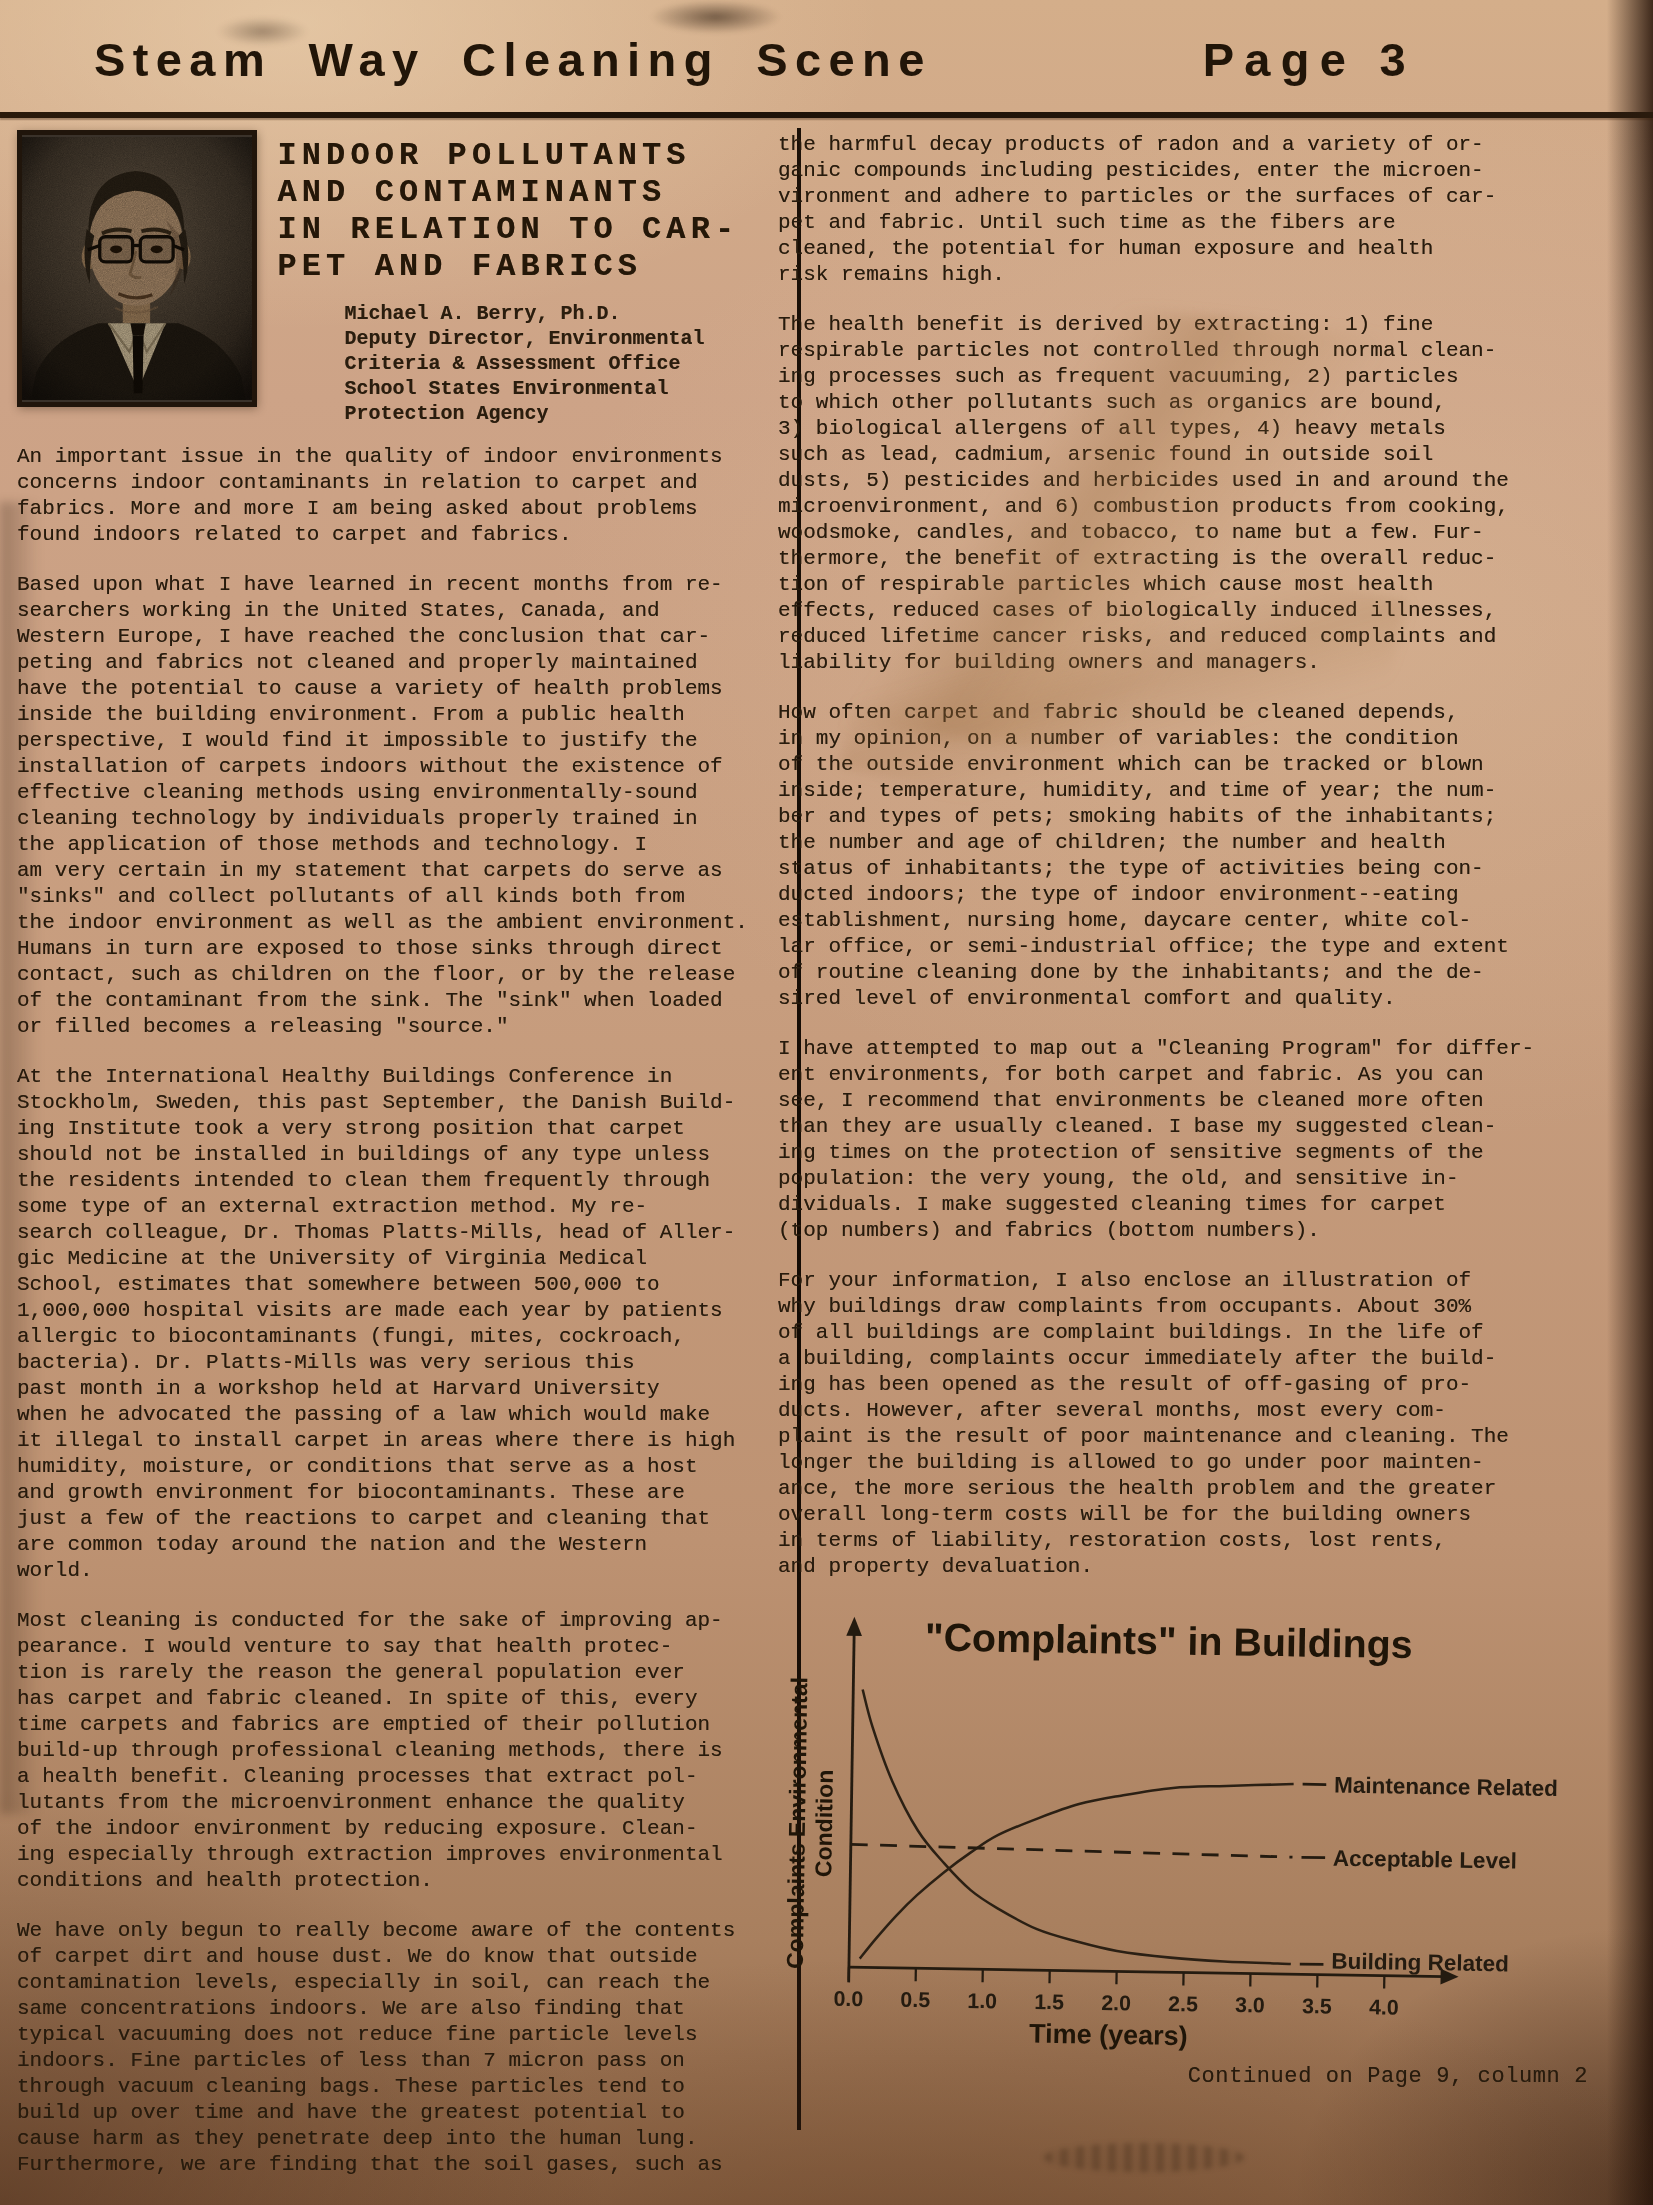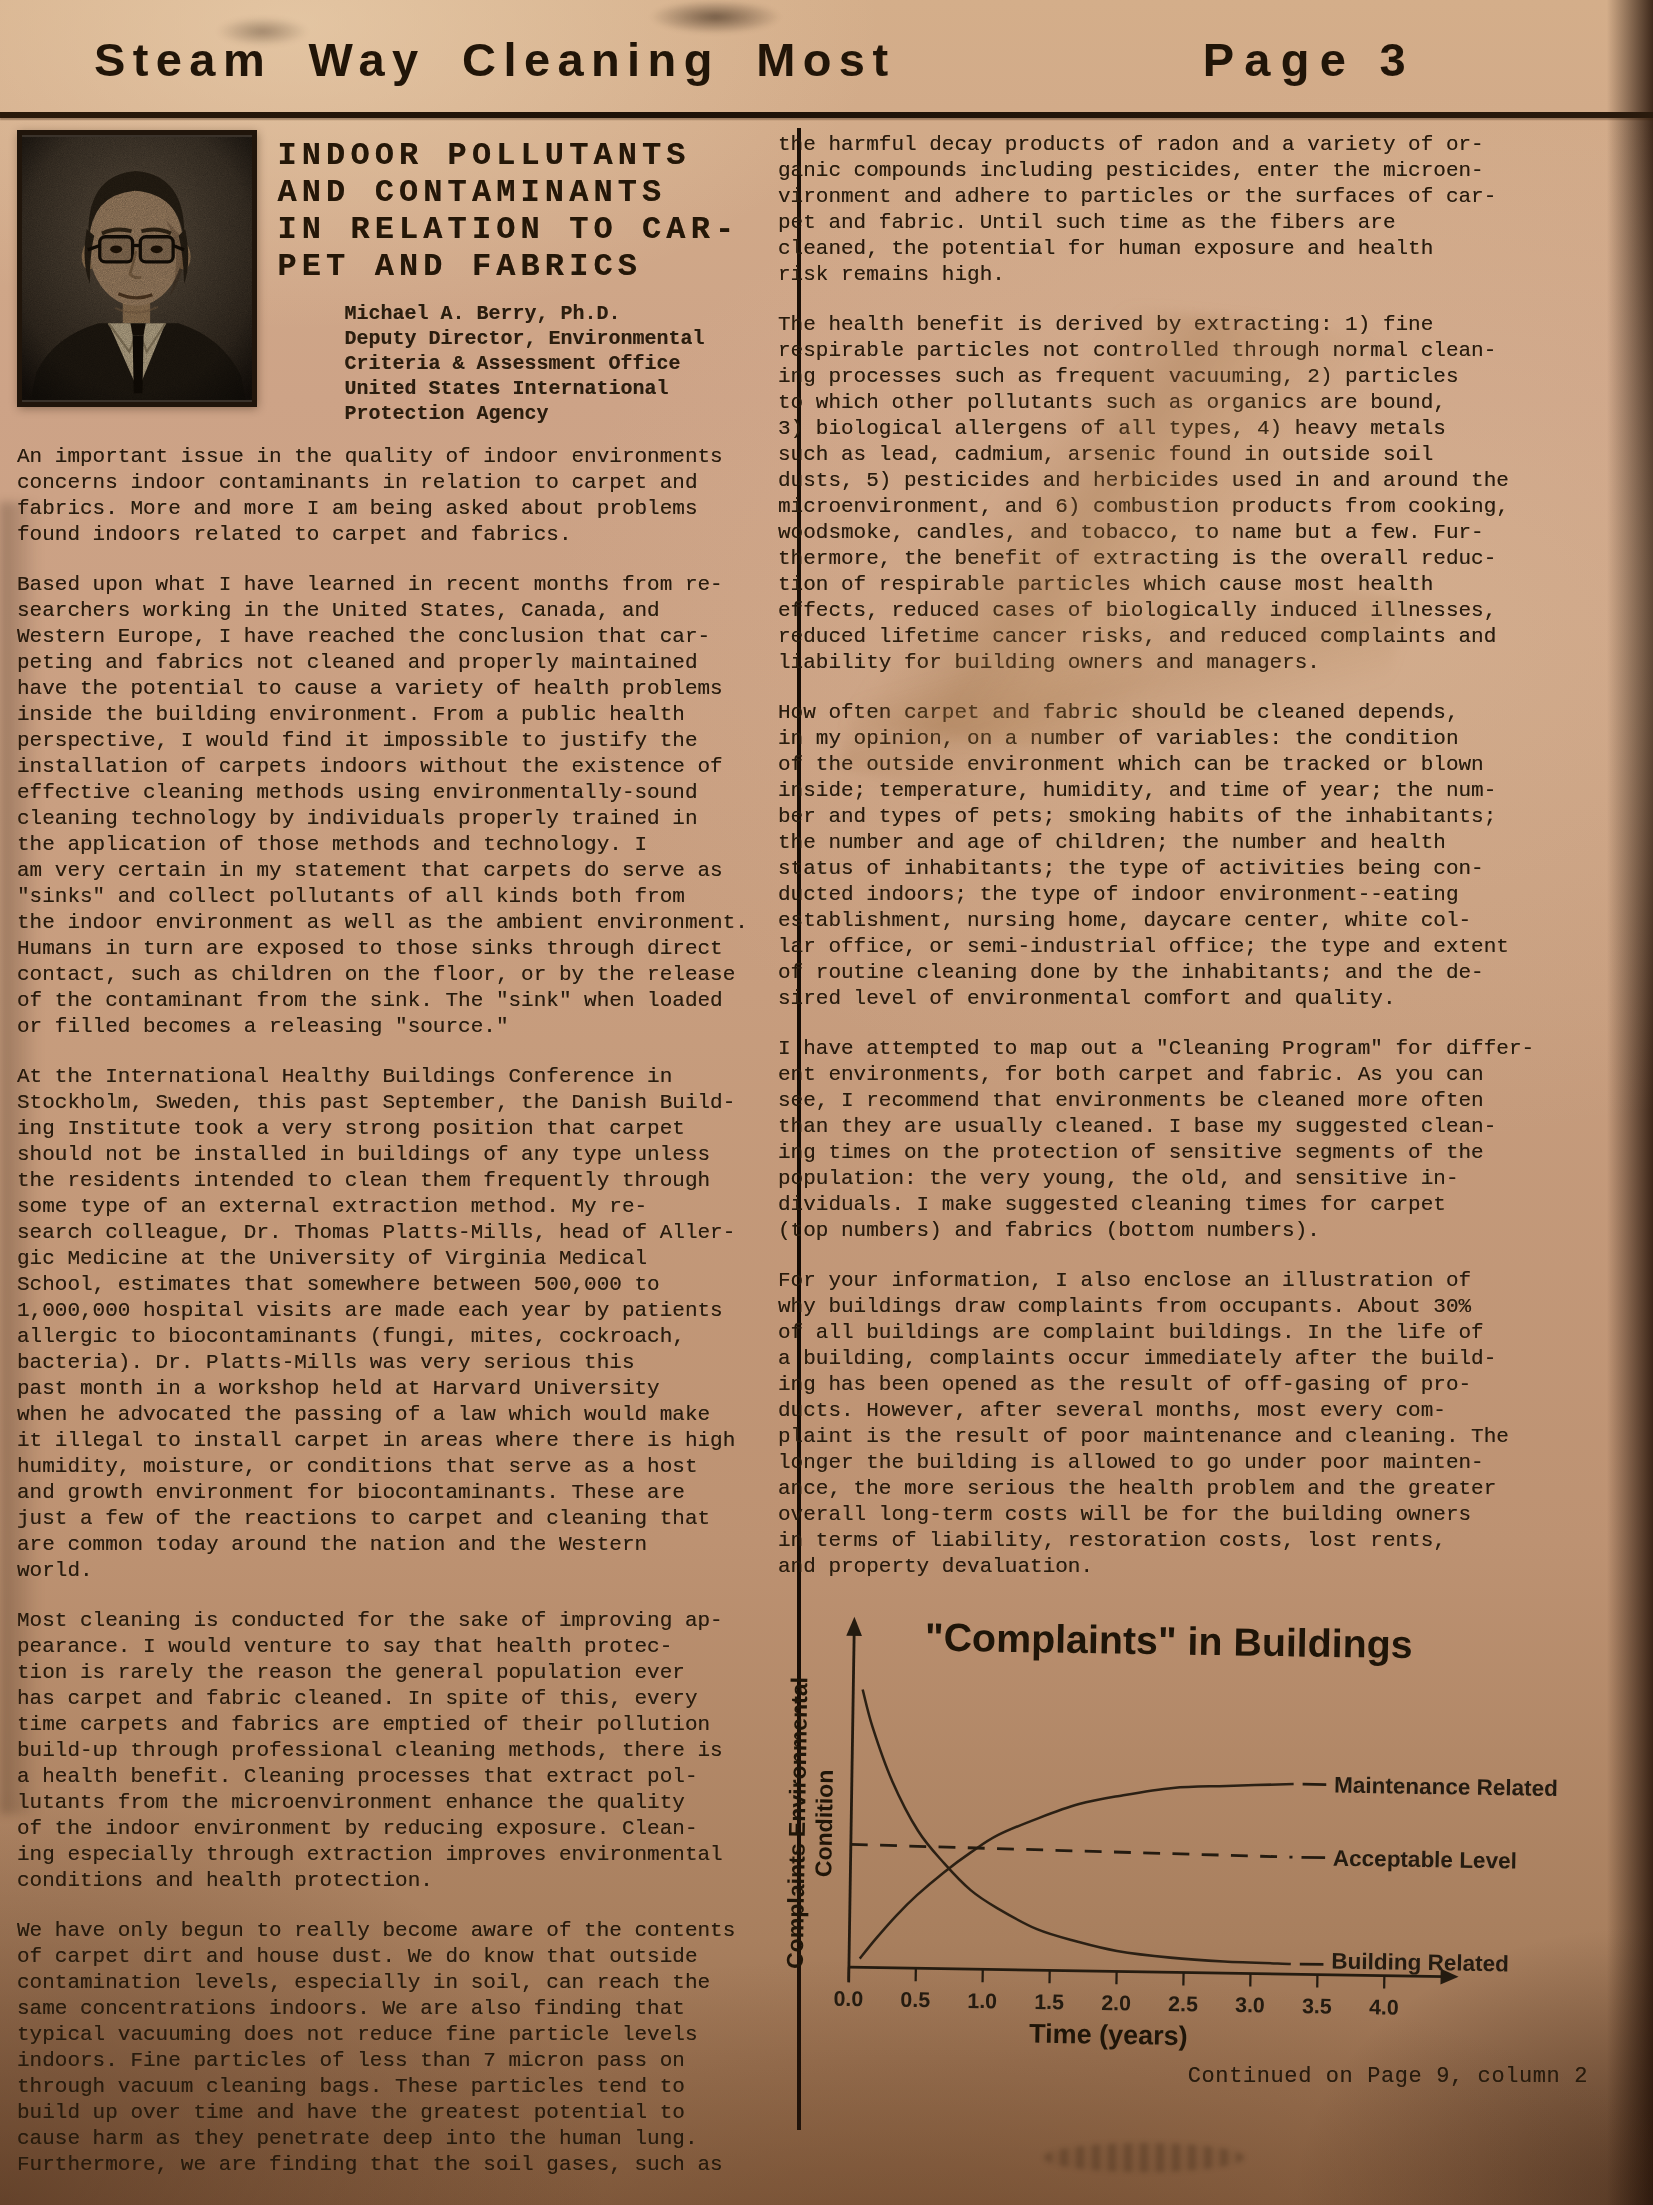--- a/index.html
+++ b/index.html
@@ -41,21 +41,21 @@
   .stain-d{left:1044px;top:2143px;width:200px;height:28.5px;background:repeating-linear-gradient(90deg, rgba(50,32,16,0.30) 0 8px, rgba(50,32,16,0.05) 8px 16px);filter:blur(2.9px);border-radius:50%;}
   .stain-e{left:0;top:502px;width:40px;height:1312px;background:linear-gradient(90deg, rgba(40,22,10,0.28), rgba(0,0,0,0));filter:blur(4.6px);}
   .stain-f{left:217px;top:17px;width:91px;height:28.5px;background:radial-gradient(closest-side, rgba(40,24,10,0.35), rgba(0,0,0,0));filter:blur(2.9px);}
 </style>
 </head>
 <body>
 
 <div class="page">
 
   <div class="masthead">
-    <div class="masthead-title">Steam Way Cleaning Most</div>
+    <div class="masthead-title">Steam Way Cleaning Scene</div>
     <div class="masthead-page">Page 3</div>
   </div>
   <div class="masthead-rule"></div>
   <div class="column-divider"></div>
 
   <div class="col-left">
     <div class="header-row">
       <div class="photo">
         <svg viewBox="0 0 420 480">
           <defs>
@@ -108,21 +108,21 @@
       </div>
       <div class="headline-block">
         <div class="headline-line">INDOOR POLLUTANTS</div>
         <div class="headline-line">AND CONTAMINANTS</div>
         <div class="headline-line">IN RELATION TO CAR-</div>
         <div class="headline-line">PET AND FABRICS</div>
         <div class="byline">
           <div class="byline-line">Michael A. Berry, Ph.D.</div>
           <div class="byline-line">Deputy Director, Environmental</div>
           <div class="byline-line">Criteria &amp; Assessment Office</div>
-          <div class="byline-line">United States International</div>
+          <div class="byline-line">School States Environmental</div>
           <div class="byline-line">Protection Agency</div>
         </div>
       </div>
     </div>
     <div class="paragraphs-left">
       <div class="para">An important issue in the quality of indoor environments
 concerns indoor contaminants in relation to carpet and
 fabrics.  More and more I am being asked about problems
 found indoors related to carpet and fabrics.</div>
       <div class="para">Based upon what I have learned in recent months from re-

